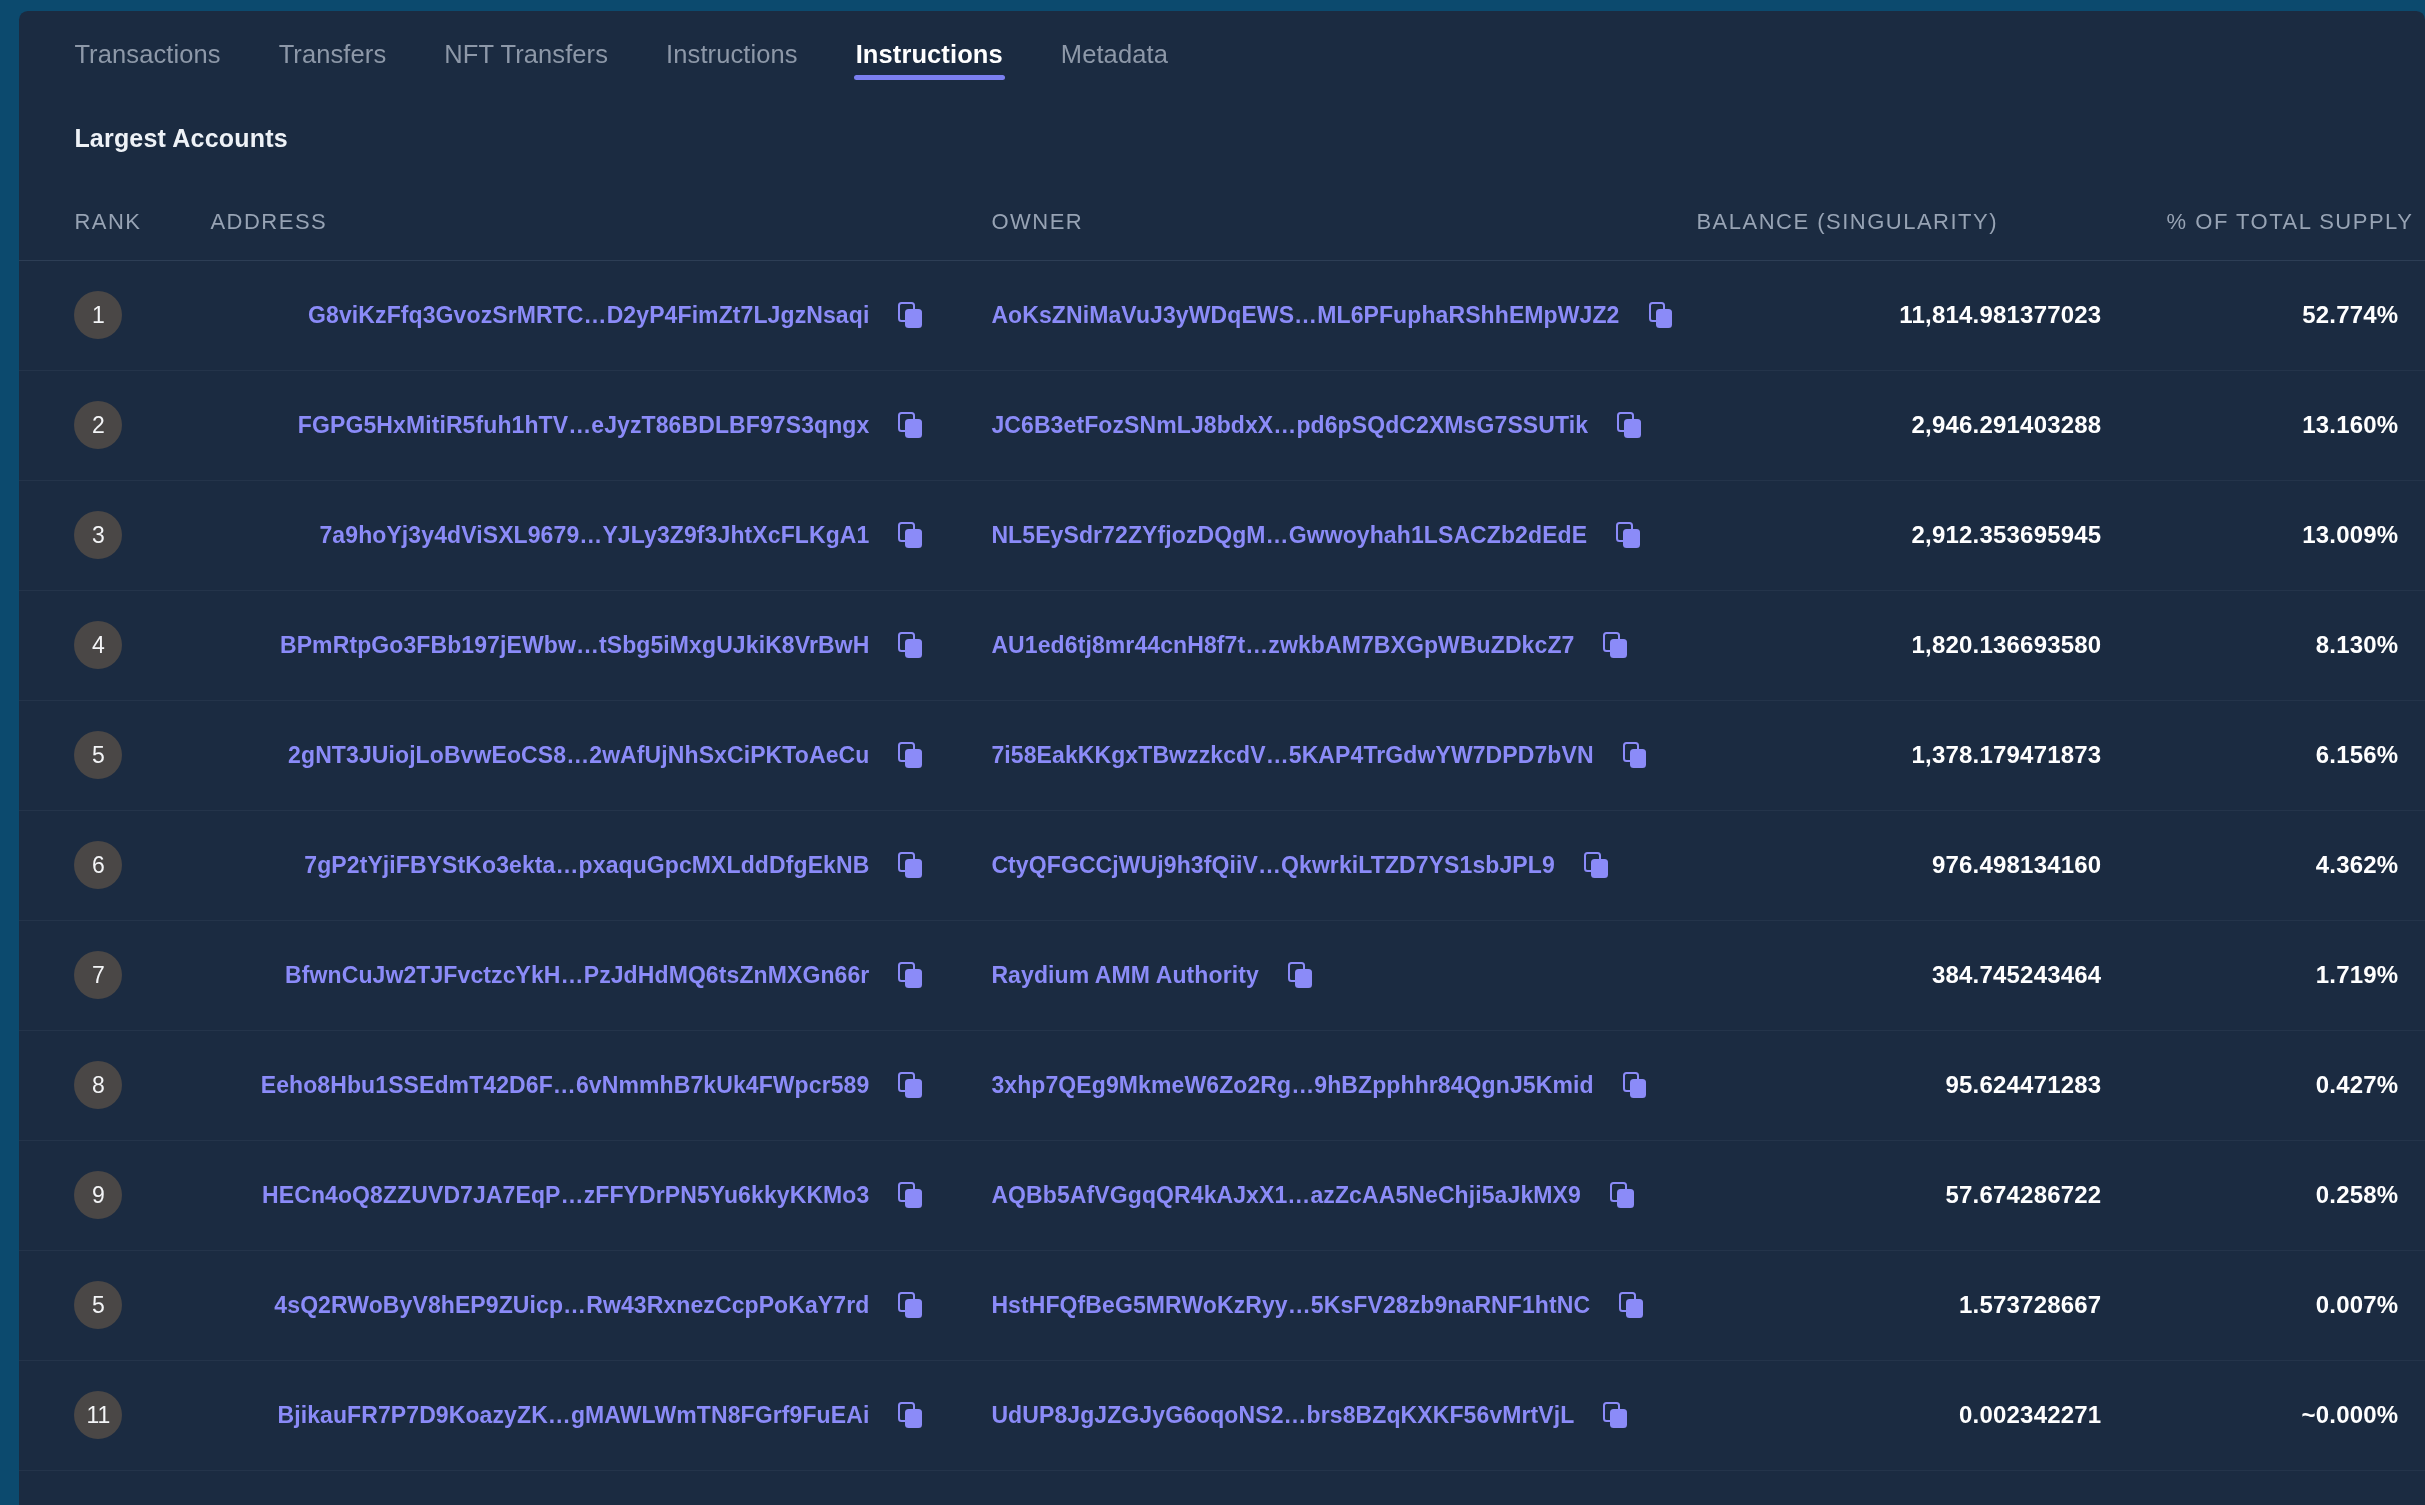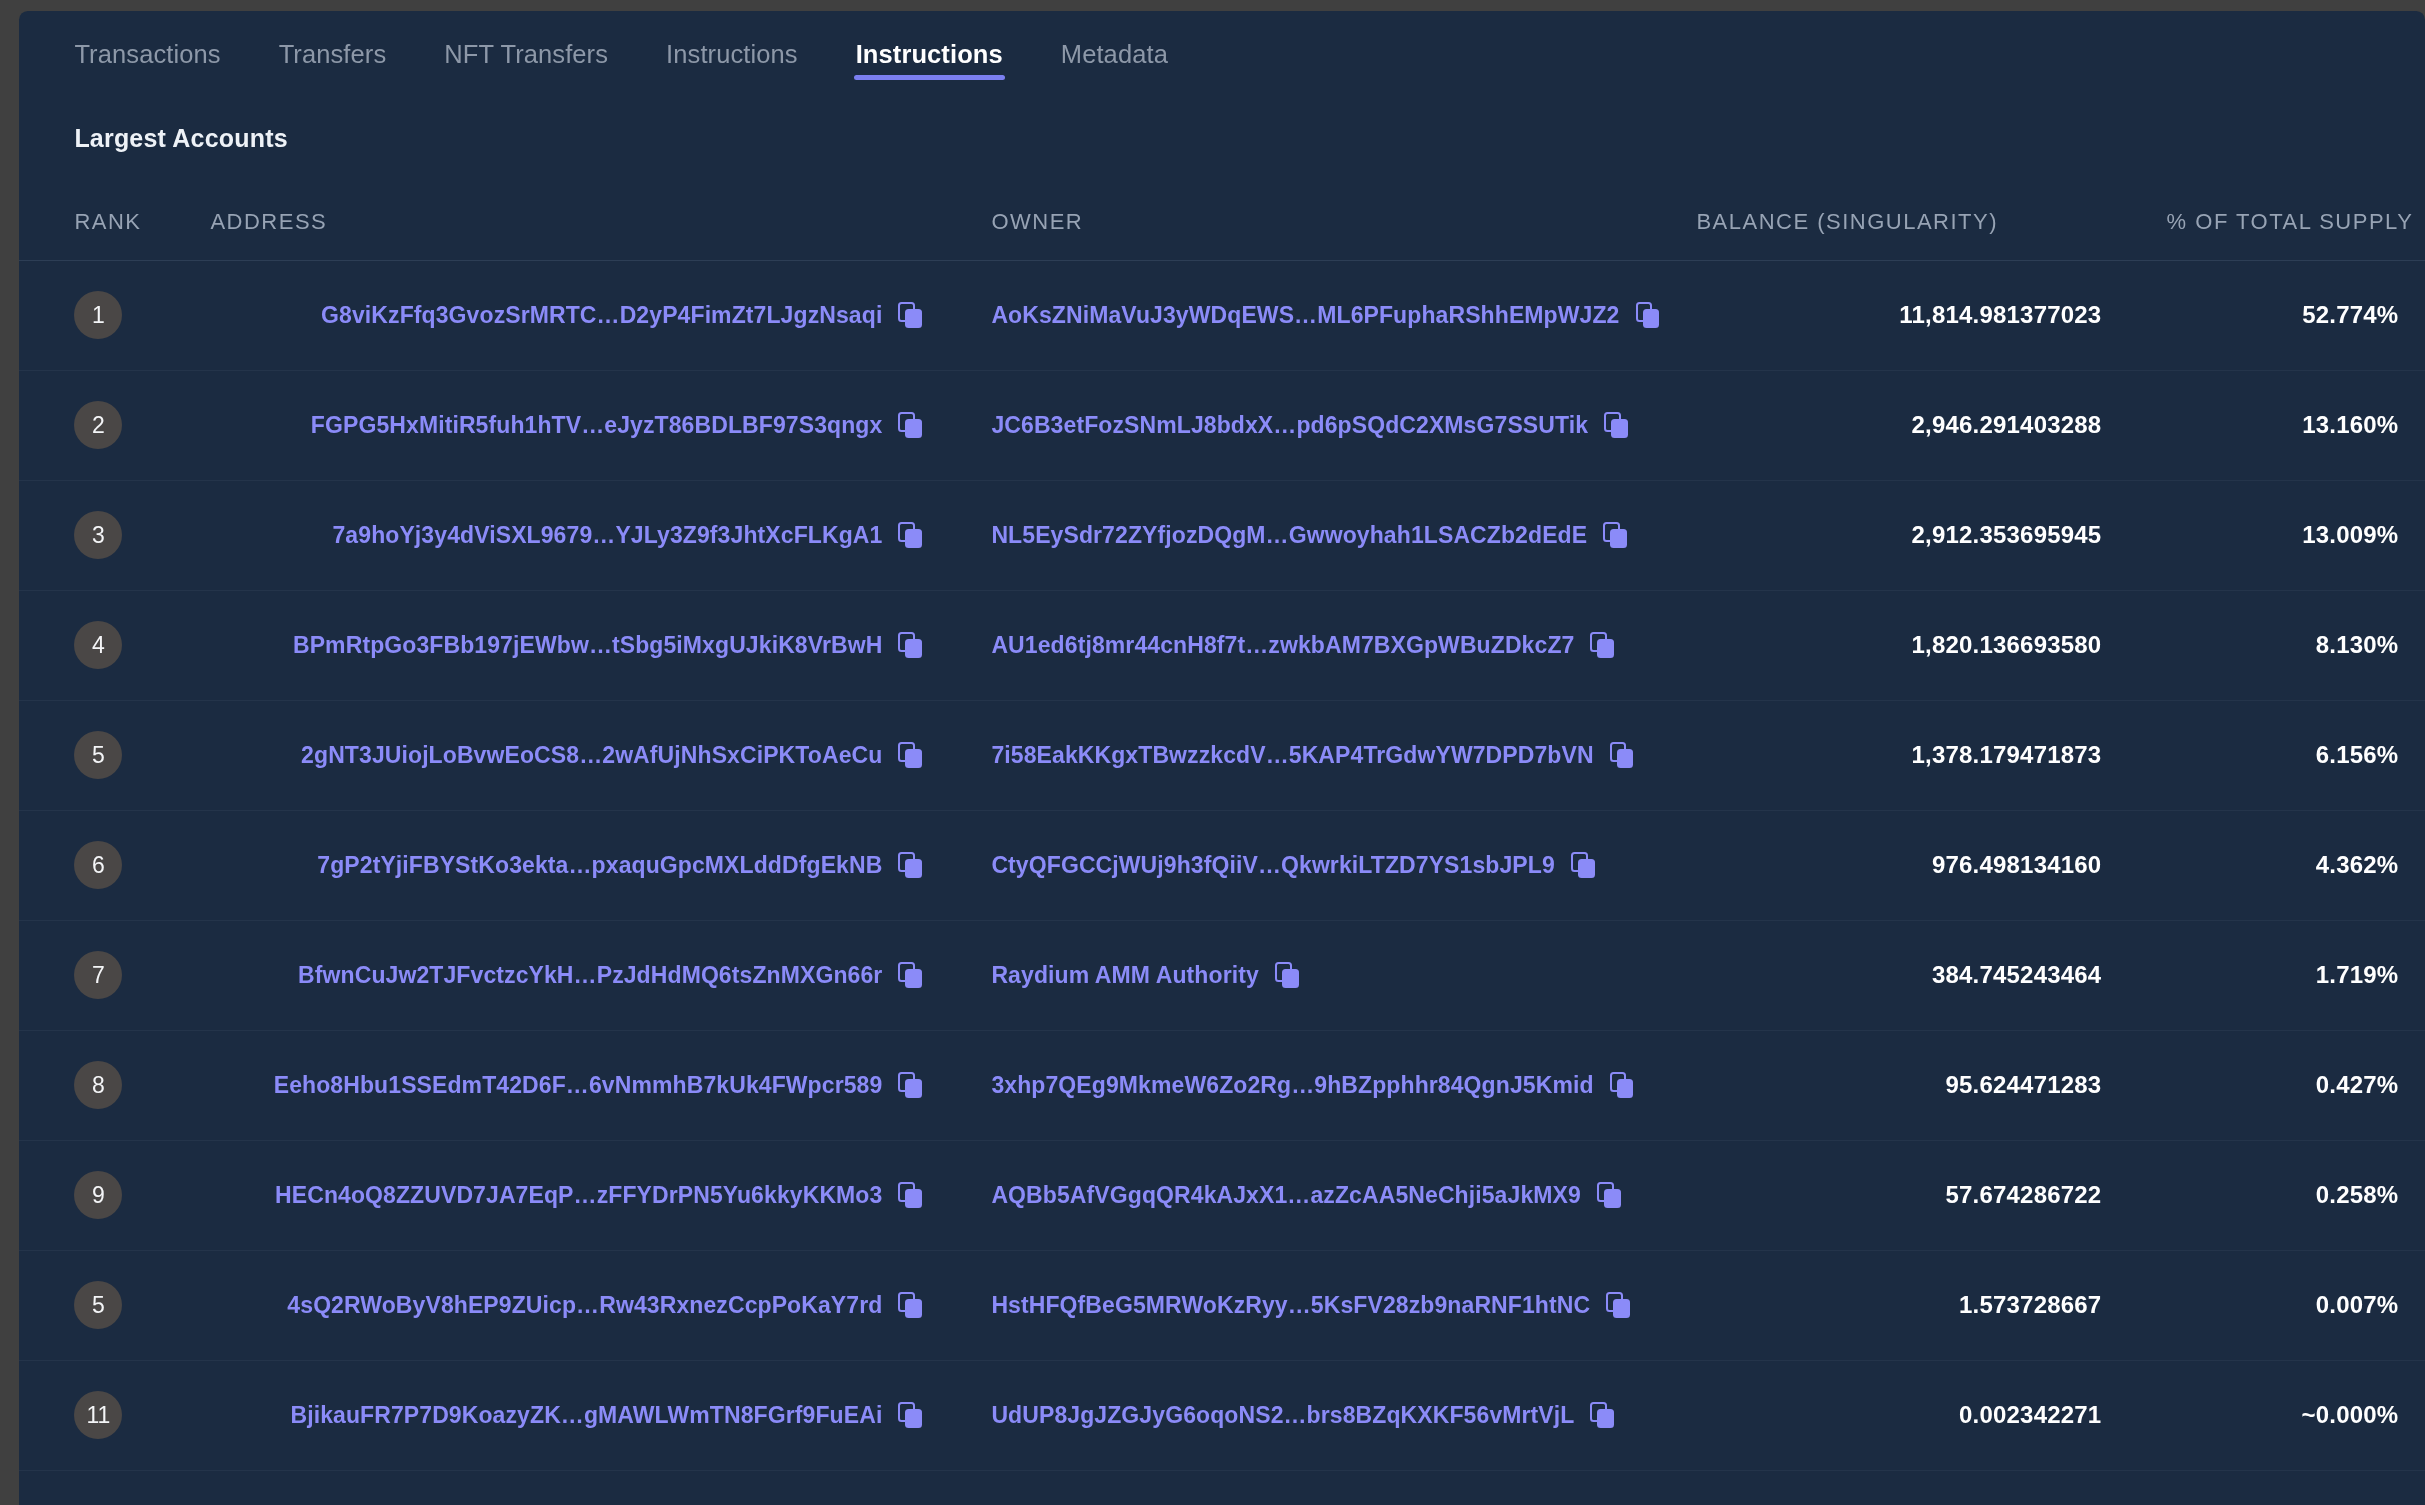--- a/index.html
+++ b/index.html
@@ -9,21 +9,21 @@
     height: 1505px;
     background: #0e1622;
     font-family: "Liberation Sans", sans-serif;
     -webkit-font-smoothing: antialiased;
   }
 
   .page {
     position: relative;
     width: 2426px;
     height: 1505px;
-    background: #404040;
+    background: #0c4a6e;
     overflow: hidden;
   }
 
   .card {
     position: absolute;
     left: 19.4px;
     top: 10.6px;
     width: 2406px;
     height: 1494px;
     background: #1b2b41;
@@ -125,21 +125,21 @@
     align-items: center;
     justify-content: center;
     line-height: 1;
   }
 
   .linkcell { padding-left: 0; }
 
   .link-wrap {
     display: flex;
     align-items: center;
-    gap: 16px;
+    gap: 29px;
   }
   .addr-wrap { justify-content: flex-end; padding-right: 30px; }
   .owner-wrap { justify-content: flex-start; padding-left: 39px; }
 
   .hashlink {
     font-size: 23px;
     font-weight: bold;
     color: #8b8bf8;
     letter-spacing: 0.1px;
     text-decoration: none;

